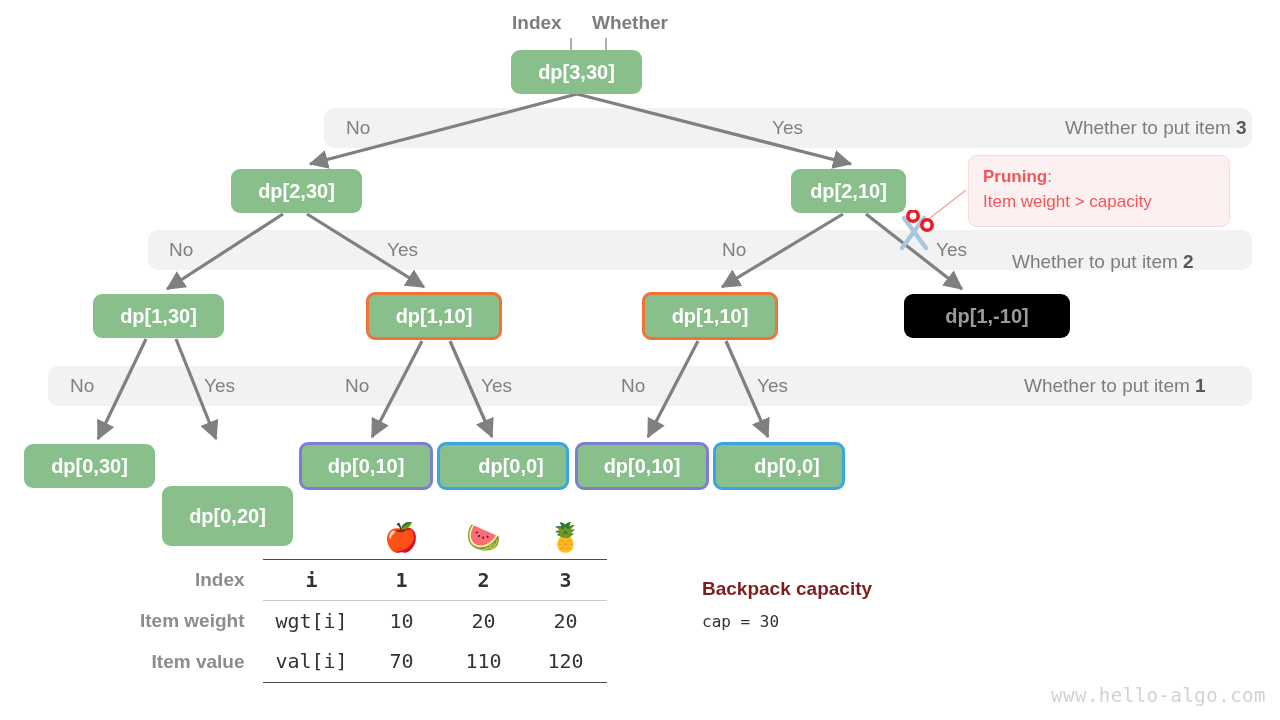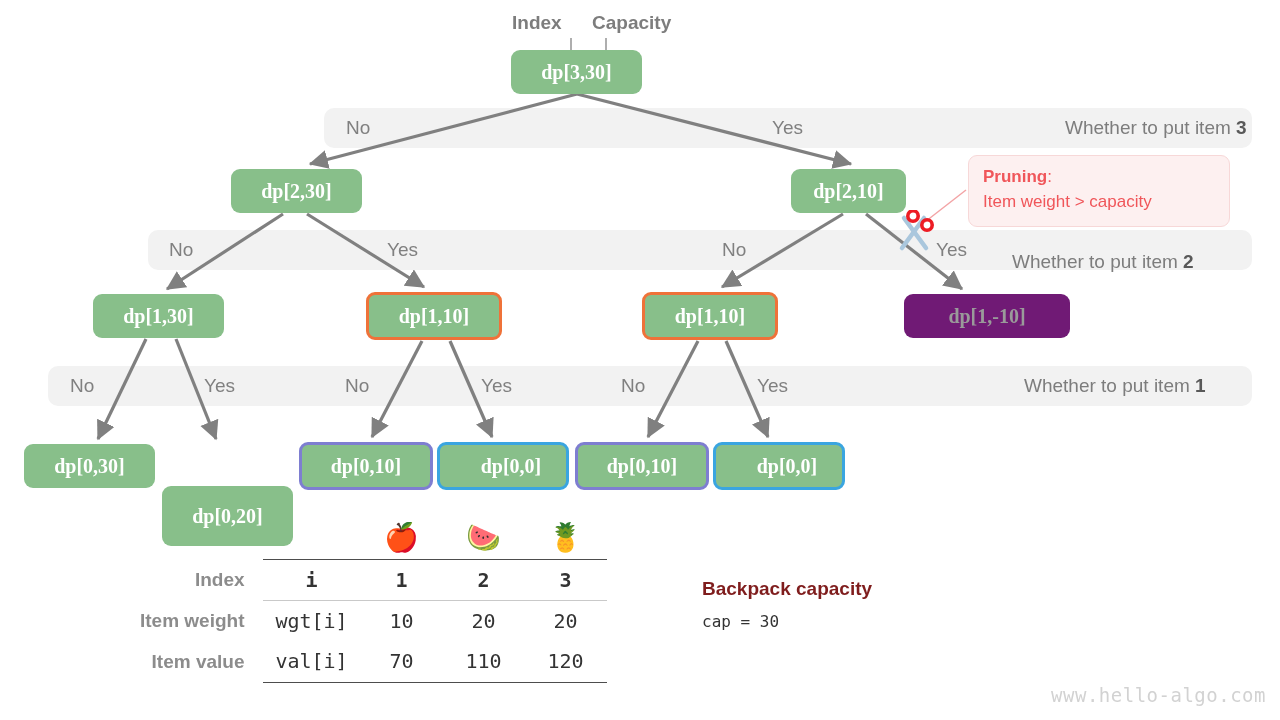--- a/index.html
+++ b/index.html
@@ -28,29 +28,29 @@
   .band-label.q { color: #7d7d7d; }
   .band-label.q b { color: #595959; font-weight: bold; }
 
   
   .node {
     position: absolute;
     display: flex;
     align-items: center;
     justify-content: center;
     border-radius: 9px;
-    font-family: Liberation Serif, serif;
+    font-family: Liberation Sans, sans-serif;
     font-size: 20px;
     font-weight: bold;
     letter-spacing: 0px;
     white-space: nowrap;
     z-index: 4;
   }
   .node.green { background: #88bf8a; color: #ffffff; }
-  .node.gray  { background: #701a75; color: #9a9a9a; }
+  .node.gray  { background: #000000; color: #9a9a9a; }
   .node.bdr-orange { border: 3px solid #ef7239; }
   .node.bdr-purple { border: 3px solid #7e7ed1; }
   .node.bdr-blue   { border: 3px solid #3aa5e0; padding-left: 16px; }
 
   
   #edges { position: absolute; left: 0; top: 0; width: 1280px; height: 720px; z-index: 2; }
 
   
   .cap {
     position: absolute;
@@ -155,21 +155,21 @@
       <div class="band-label" style="left: 204px; top: 366px;">Yes</div>
       <div class="band-label" style="left: 345px; top: 366px;">No</div>
       <div class="band-label" style="left: 481px; top: 366px;">Yes</div>
       <div class="band-label" style="left: 621px; top: 366px;">No</div>
       <div class="band-label" style="left: 757px; top: 366px;">Yes</div>
       <div class="band-label q" style="left: 1024px; top: 366px;"><span>Whether to put item </span><b>1</b></div>
     </div>
 
   <div id="caption-layer">
       <div class="cap" style="left: 512px; top: 12px;">Index</div>
-      <div class="cap" style="left: 592px; top: 12px;">Capacity</div>
+      <div class="cap" style="left: 592px; top: 12px;">Whether</div>
     </div>
   <svg style="position:absolute;left:0;top:0;width:1280px;height:720px;z-index:3;pointer-events:none" viewBox="0 0 1280 720">
     <line x1="571" y1="38" x2="571" y2="52" stroke="#9a9a9a" stroke-width="1.6"></line>
     <line x1="606" y1="38" x2="606" y2="52" stroke="#9a9a9a" stroke-width="1.6"></line>
   </svg>
 
   <div id="node-layer">
       <div class="node green" style="left: 511px; top: 50px; width: 131px; height: 44px;">dp[3,30]</div>
       <div class="node green" style="left: 231px; top: 169px; width: 131px; height: 44px;">dp[2,30]</div>
       <div class="node green" style="left: 791px; top: 169px; width: 115px; height: 44px;">dp[2,10]</div>

